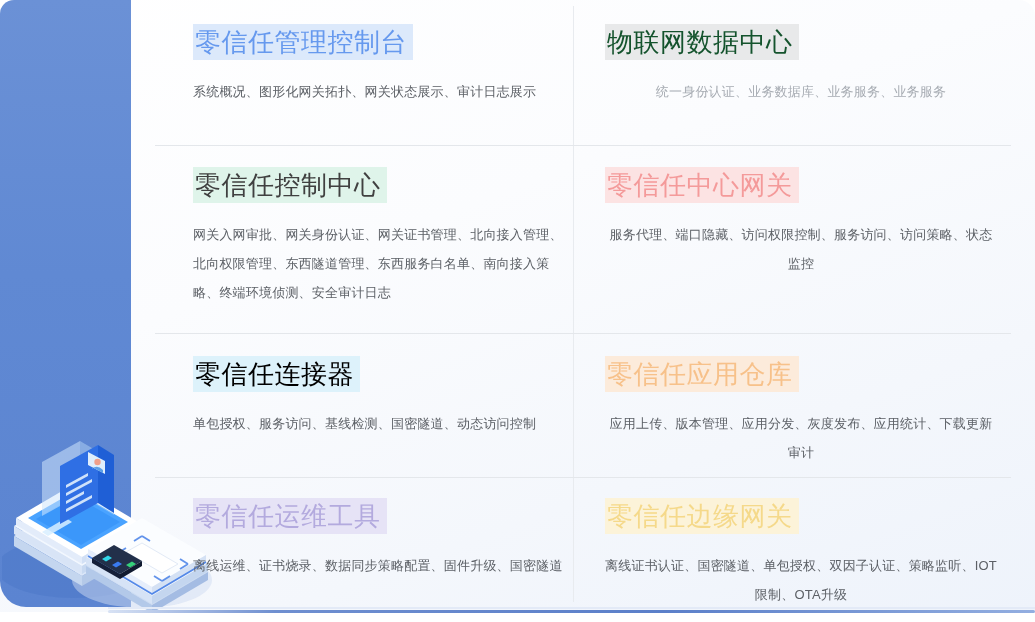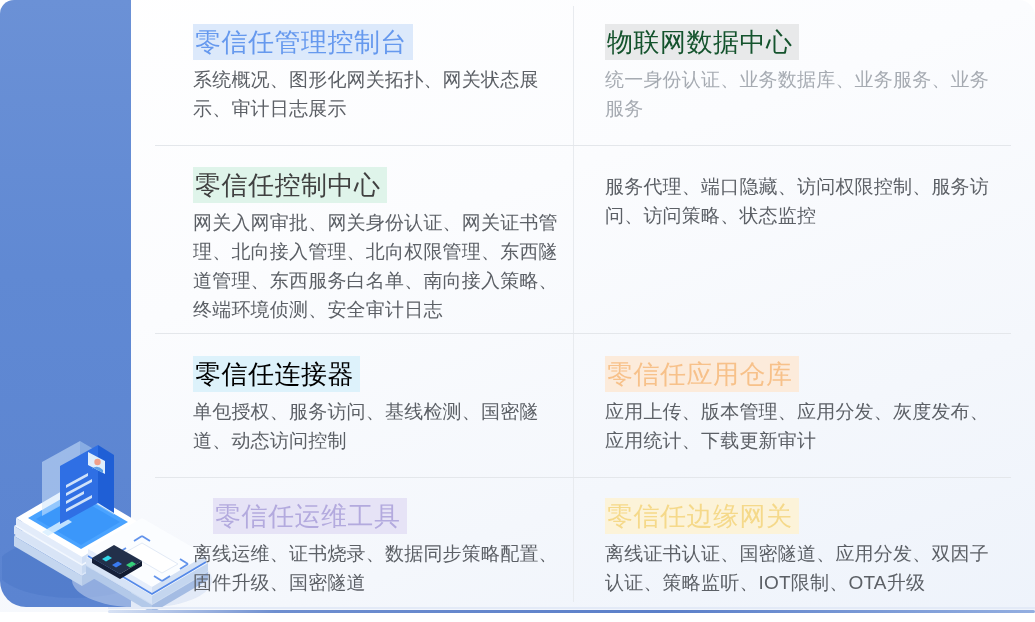--- a/index.html
+++ b/index.html
@@ -107,28 +107,28 @@
     display: inline-block;
     font-size: 26px;
     line-height: 34px;
     font-weight: 400;
     letter-spacing: 0.5px;
     padding: 1px 6px 1px 2px;
     white-space: nowrap;
   }
 
   .cell-desc {
-    margin-top: 5px;
-    font-size: 19px;
+    margin-top: 17px;
+    font-size: 13px;
     line-height: 29px;
     color: #5c6066;
     letter-spacing: 0.2px;
     max-width: 372px;
   }
-  .cell-desc.wide { max-width: 392px; }
+  .cell-desc.wide { max-width: 392px; text-align: center; }
   .cell-desc.dim { color: #a6abb2; }
 </style>
 </head>
 <body>
 
 <div class="stage">
 
   <div class="card">
 
     <div class="side-panel"></div>
@@ -225,41 +225,42 @@
         <div class="cell-title" style="color: #14532d; background-color: rgb(232, 233, 234);">物联网数据中心</div>
         <div class="cell-desc wide dim">统一身份认证、业务数据库、业务服务、业务服务</div>
       </div>
 
       <div class="cell" style="left:62px; top:167px; width:380px;">
         <div class="cell-title" style="color: #404040; background-color: rgb(223, 244, 234);">零信任控制中心</div>
         <div class="cell-desc">网关入网审批、网关身份认证、网关证书管理、北向接入管理、北向权限管理、东西隧道管理、东西服务白名单、南向接入策略、终端环境侦测、安全审计日志</div>
       </div>
 
       <div class="cell" style="left:474px; top:167px; width:400px;">
+        <div class="cell-title" style="color: rgb(244, 154, 154); background-color: rgb(252, 227, 227);">零信任中心网关</div>
         <div class="cell-desc wide">服务代理、端口隐藏、访问权限控制、服务访问、访问策略、状态监控</div>
       </div>
 
       <div class="cell" style="left:62px; top:356px; width:380px;">
         <div class="cell-title" style="color: #000000; background-color: rgb(221, 242, 251);">零信任连接器</div>
         <div class="cell-desc">单包授权、服务访问、基线检测、国密隧道、动态访问控制</div>
       </div>
 
       <div class="cell" style="left:474px; top:356px; width:400px;">
         <div class="cell-title" style="color: rgb(247, 193, 138); background-color: rgb(252, 235, 219);">零信任应用仓库</div>
         <div class="cell-desc wide">应用上传、版本管理、应用分发、灰度发布、应用统计、下载更新审计</div>
       </div>
 
       <div class="cell" style="left:62px; top:498px; width:380px;">
-        <div class="cell-title" style="color: rgb(179, 170, 222); background-color: rgb(230, 227, 246); margin-left: 20px;">零信任运维工具</div>
+        <div class="cell-title" style="color: rgb(179, 170, 222); background-color: rgb(230, 227, 246);">零信任运维工具</div>
         <div class="cell-desc">离线运维、证书烧录、数据同步策略配置、固件升级、国密隧道</div>
       </div>
 
       <div class="cell" style="left:474px; top:498px; width:410px;">
         <div class="cell-title" style="color: rgb(245, 217, 138); background-color: rgb(252, 243, 217);">零信任边缘网关</div>
-        <div class="cell-desc wide">离线证书认证、国密隧道、应用分发、双因子认证、策略监听、IOT限制、OTA升级</div>
+        <div class="cell-desc wide">离线证书认证、国密隧道、单包授权、双因子认证、策略监听、IOT限制、OTA升级</div>
       </div>
     </div>
   </div>
 
   <div class="card-bottom-rule2"></div>
   <div class="card-bottom-rule"></div>
 
 </div>
 
 </body></html>

